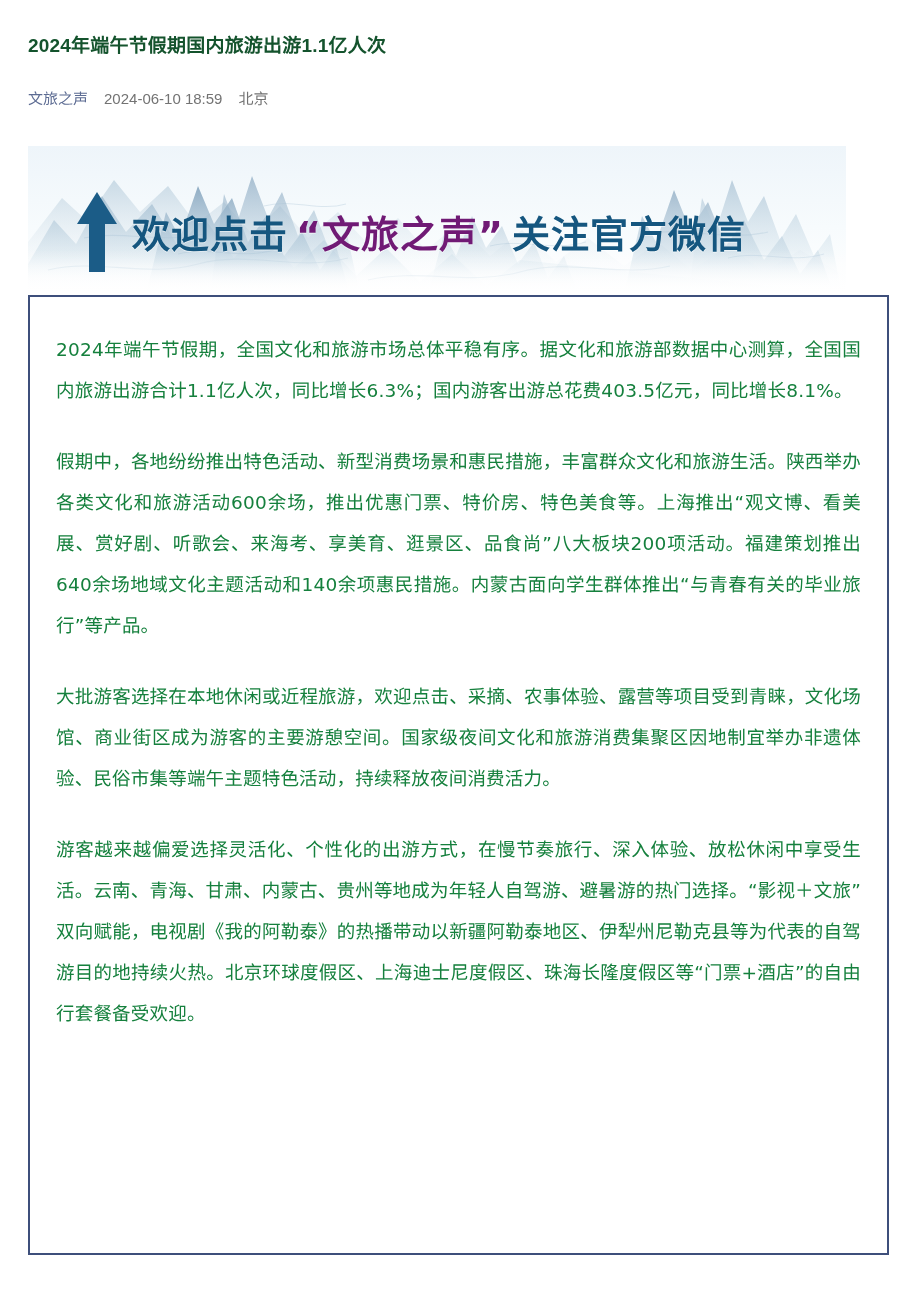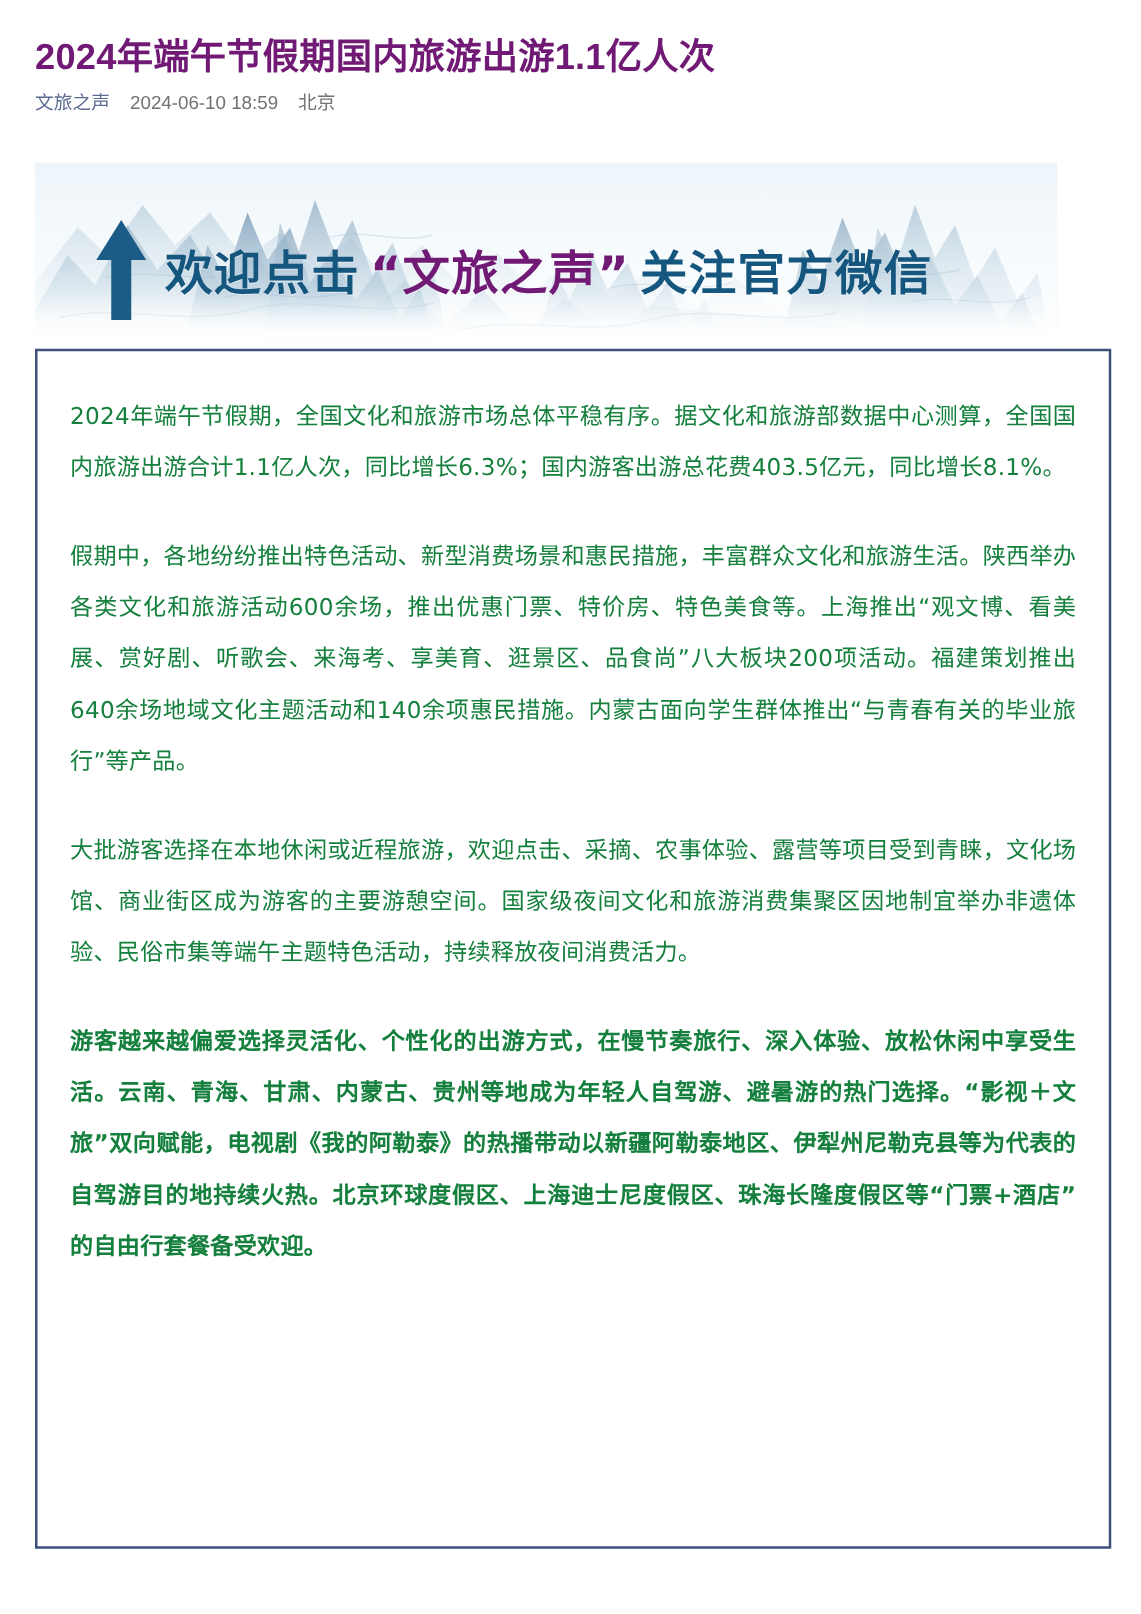--- a/index.html
+++ b/index.html
@@ -19,30 +19,30 @@
   .article {
     position: relative;
     width: 913px;
   }
 
   
   .article-header {
     padding: 22px 28px 0 28px;
   }
   .article-title {
-    font-size: 29px;
+    font-size: 19px;
     line-height: 36px;
     font-weight: 600;
-    color: #701a75;
+    color: #14532d;
     letter-spacing: 0.2px;
     margin: 0;
     padding-top: 6px;
   }
   .meta-row {
-    margin-top: 8px;
+    margin-top: 24px;
     display: flex;
     align-items: baseline;
     gap: 16px;
     font-size: 15px;
     line-height: 22px;
   }
   .meta-account {
     color: #5d6c93;
     cursor: pointer;
   }
@@ -115,21 +115,20 @@
     font-size: 18.5px;
     line-height: 41px;
     color: #15803d;
     text-align: justify;
     text-justify: inter-ideograph;
     letter-spacing: 0.2px;
     font-family: "DejaVu Sans", "Liberation Sans", sans-serif;
   }
   .content-body p:last-child {
     margin-bottom: 0;
-    font-weight: bold;
   }
 </style>
 </head>
 <body>
 
 <div class="article">
 
   <div class="article-header">
     <h1 class="article-title">2024年端午节假期国内旅游出游1.1亿人次</h1>
 

